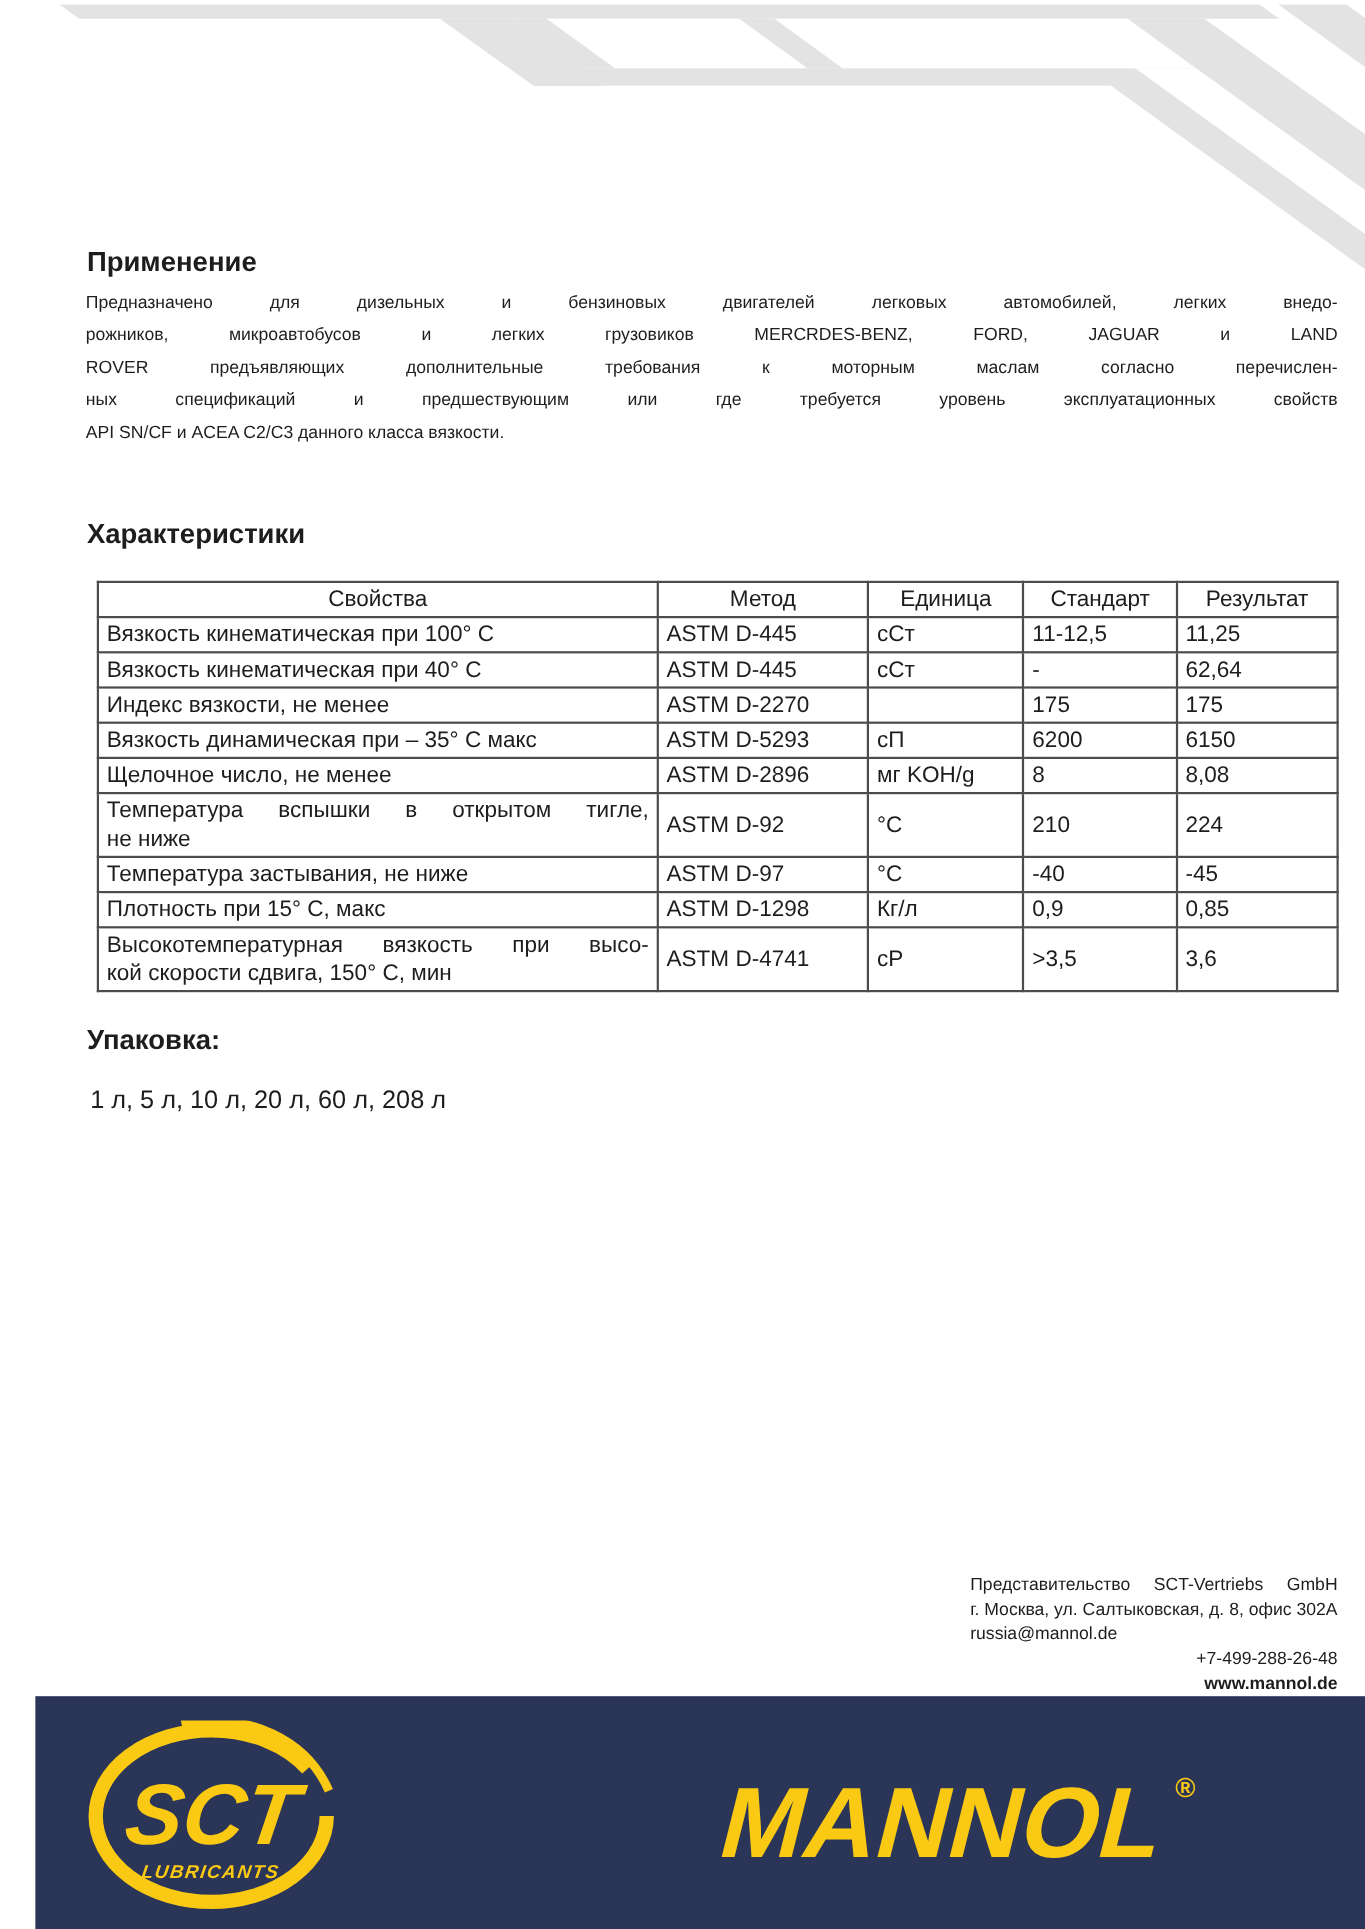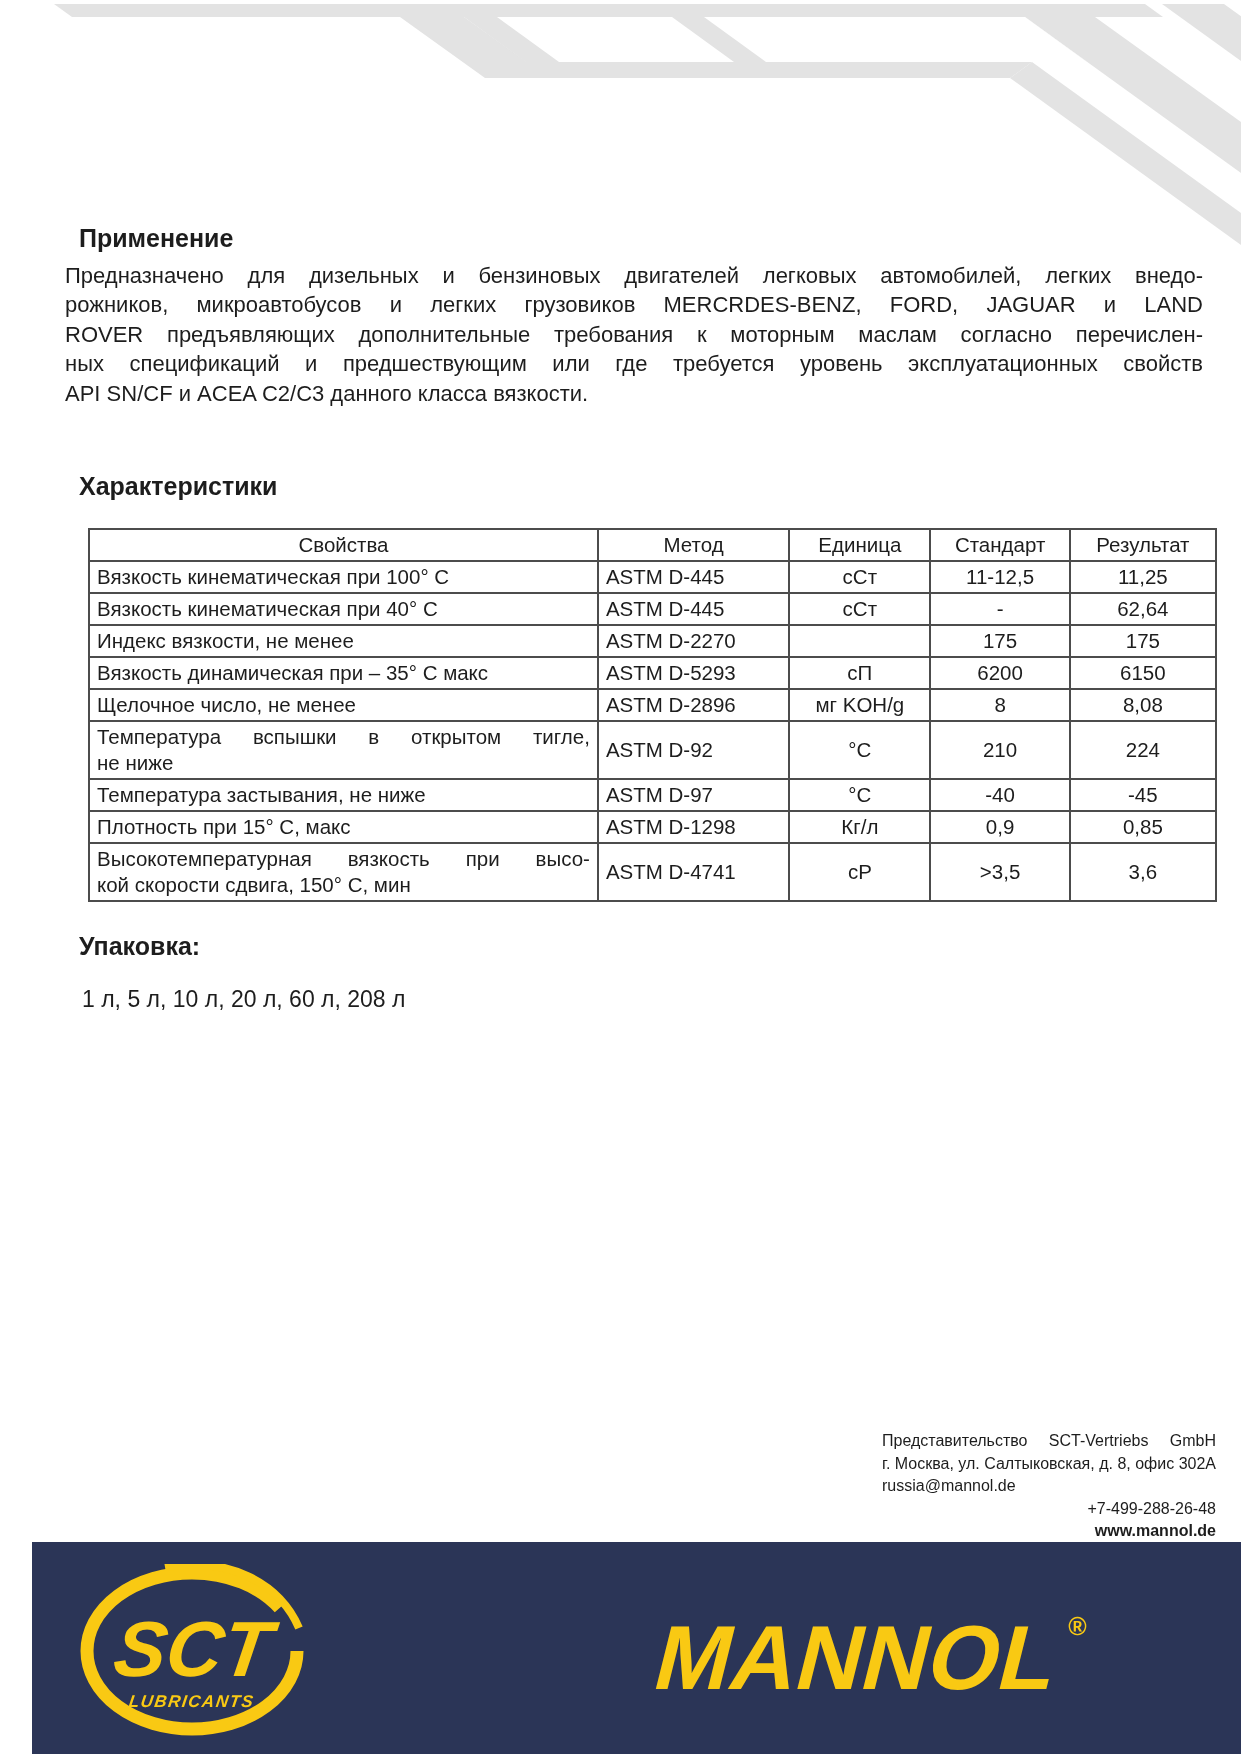--- a/index.html
+++ b/index.html
@@ -4,33 +4,33 @@
 <style>
   html,body{margin:0;padding:0;background:#ffffff;}
   .page{
     position:relative;width:1241px;height:1754px;background:#ffffff;overflow:hidden;
     font-family:"Liberation Sans", sans-serif;color:#1d1d1d;margin-left:32px;
   }
   
   .deco{position:absolute;left:0;top:0;width:1241px;height:280px;}
   
   .h-app{position:absolute;left:47px;top:224px;font-size:25px;font-weight:bold;}
-  .para{position:absolute;left:33px;top:261px;width:1138px;font-size:22px;line-height:29.4px;}
+  .para{position:absolute;left:46px;top:261px;width:1138px;font-size:16px;line-height:29.4px;}
   .jline{text-align:justify;text-align-last:justify;}
   .h-char{position:absolute;left:47px;top:472px;font-size:25px;font-weight:bold;}
   
   .tblwrap{position:absolute;left:56px;top:528px;}
   table.spec{border-collapse:collapse;table-layout:fixed;width:1129px;font-size:20.5px;}
   table.spec th, table.spec td{
     border:2px solid #4c4c4c;vertical-align:middle;line-height:26px;
     padding:2px 7px;font-weight:normal;overflow:hidden;
   }
   table.spec th{text-align:center;}
   td.cl{text-align:left;}
-  td.cc{text-align:center;}
+  td.cc{text-align:left;}
   
   .h-pack{position:absolute;left:47px;top:932px;font-size:25px;font-weight:bold;}
   .pack-sizes{position:absolute;left:50px;top:986px;font-size:23px;}
   
   .contact{position:absolute;right:57px;top:1430px;text-align:right;font-size:16px;line-height:22.5px;}
   .contact .site{font-weight:bold;}
   
   .brandbar{position:absolute;left:0;top:1542px;width:1241px;height:212px;background:#2b3557;}
   .sct-logo{position:absolute;left:45px;top:22px;}
   .mannol{

